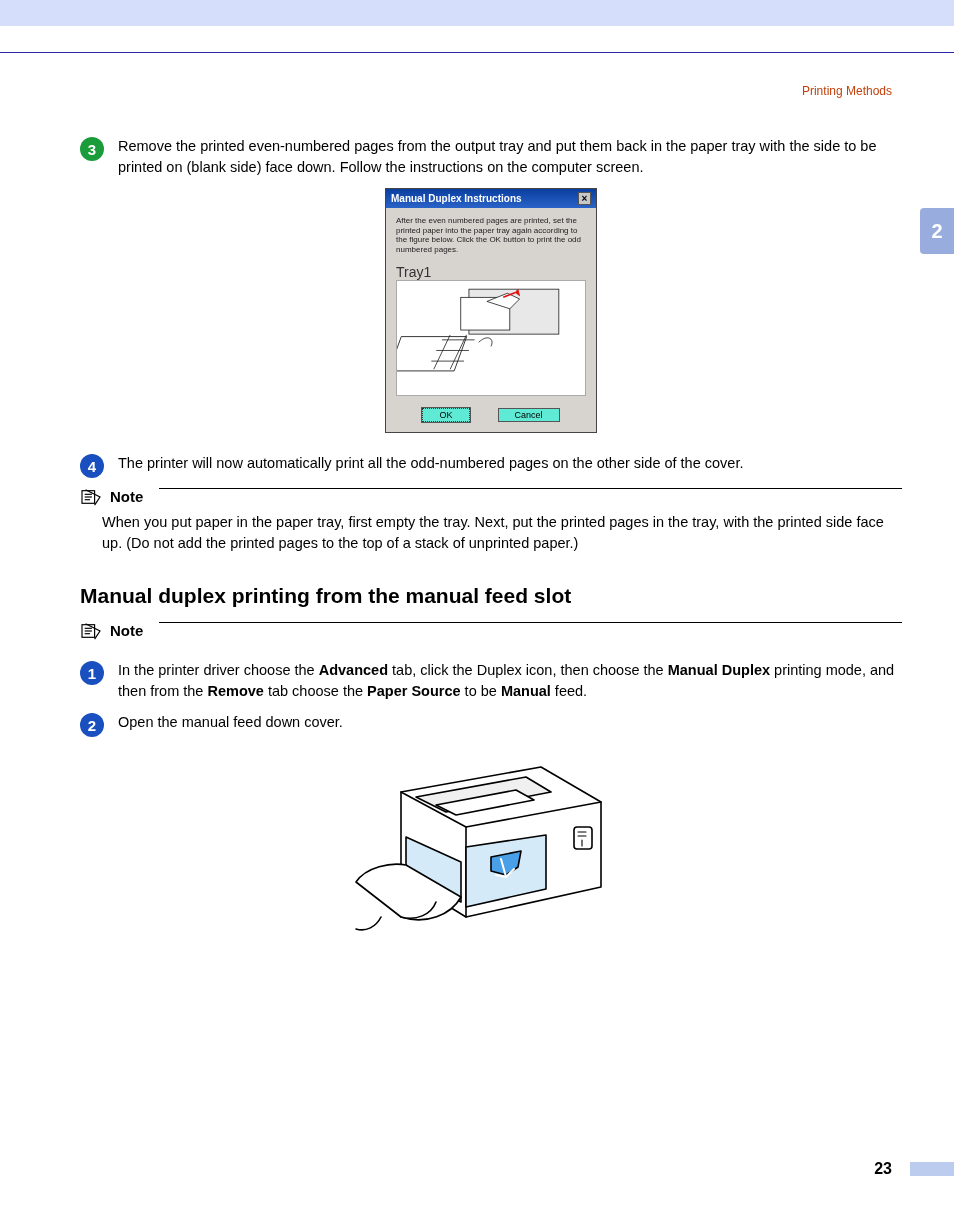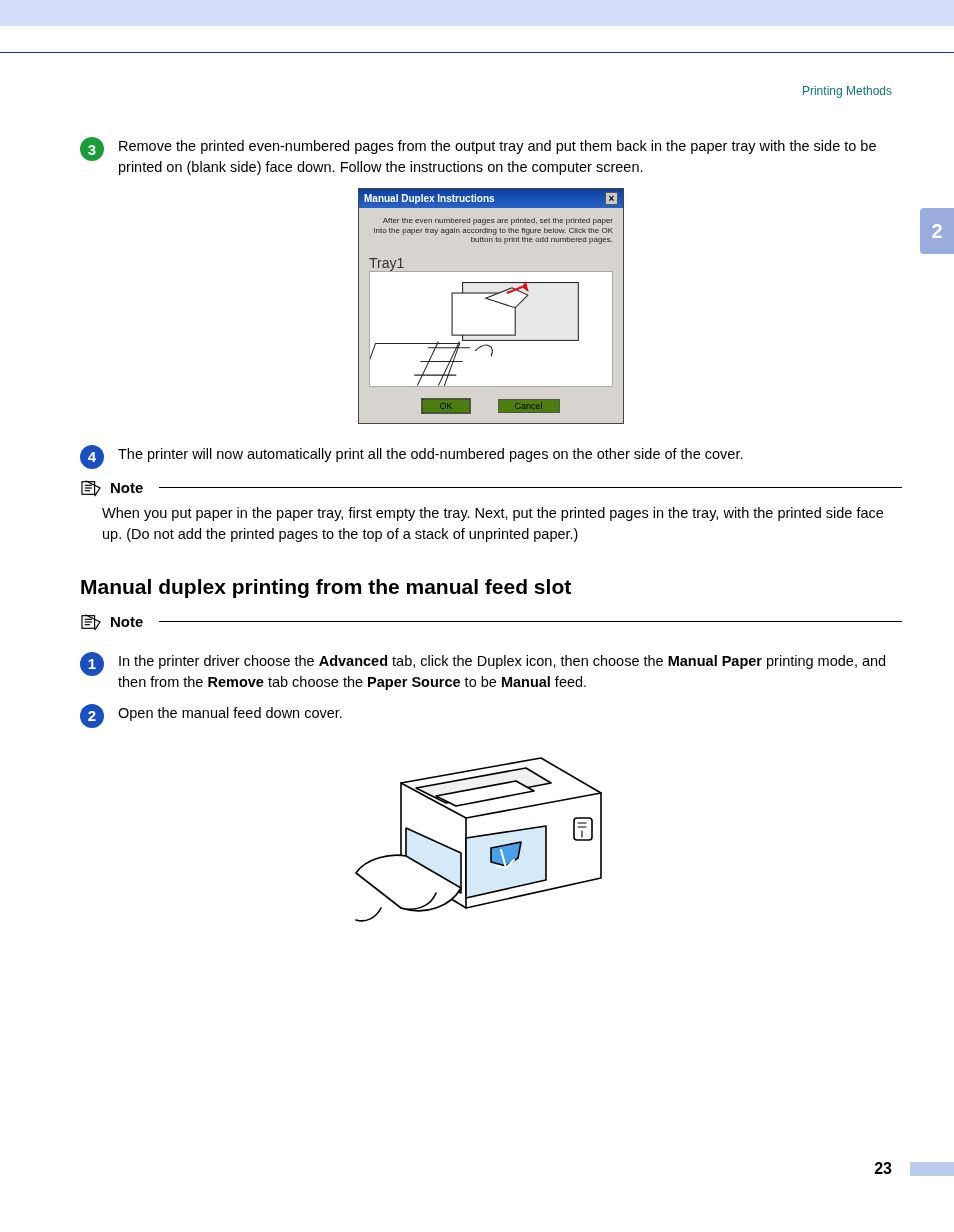--- a/index.html
+++ b/index.html
@@ -20,21 +20,21 @@
   .top-rule {
     border: none;
     border-top: 1px solid #2a2aa8;
     margin-top: 26px;
   }
   .header-label {
     position: absolute;
     top: 84px;
     right: 62px;
     font-size: 12px;
-    color: #0f766e;
+    color: #c2410c;
   }
   .side-tab {
     position: absolute;
     right: 0;
     top: 208px;
     width: 34px;
     height: 46px;
     background: #98acde;
     border-radius: 4px 0 0 4px;
     color: #fff;
@@ -65,21 +65,21 @@
     display: flex;
     align-items: center;
     justify-content: center;
     margin-top: 1px;
   }
   .b-green { background: #1a9c3a; }
   .b-blue  { background: #1a4fc0; }
   .step-text { flex: 1; line-height: 1.45; }
   .dialog-wrap { display: flex; justify-content: center; margin: 8px 0 20px; }
   .dialog {
-    width: 266px;
+    width: 212px;
     border: 1px solid #444;
     font-family: Tahoma, Arial, sans-serif;
   }
   .dialog-title {
     background: linear-gradient(#0a3fa0,#2a63c8);
     color: #fff;
     font-size: 10px;
     font-weight: bold;
     padding: 3px 5px;
     display: flex;
@@ -98,21 +98,20 @@
   }
   .dialog-body {
     background: #d7d3ce;
     padding: 8px 10px 10px;
   }
   .dialog-msg {
     font-size: 8px;
     color: #222;
     line-height: 1.2;
     margin-bottom: 10px;
-    text-align: right;
   }
   .dialog-tray {
     text-align: left;
     font-size: 14px;
     color: #333;
   }
   .dialog-illus {
     height: 116px;
     background: #fff;
     border: 1px solid #aaa;
@@ -121,29 +120,28 @@
     overflow: hidden;
   }
   .dialog-btns {
     display: flex;
     justify-content: center;
     gap: 28px;
   }
   .dialog-btn {
     font-size: 9px;
     padding: 1px 16px;
-    background: #4d7c0f;
+    background: #5eead4;
     border: 1px solid #555;
     text-align: center;
   }
   .dialog-btn.ok { border: 1px dotted #333; outline: 1px solid #555; }
   .note-block { margin: 6px 0 30px; }
   .note-head {
     display: flex;
-    align-items: center;
     gap: 8px;
   }
   .note-icon {
     width: 22px; height: 18px;
     display: flex; align-items: center; justify-content: center;
   }
   .note-icon svg { width: 22px; height: 18px; }
   .note-label { font-weight: bold; font-size: 15px; }
   .note-rule {
     flex: 1;
@@ -273,21 +271,21 @@
           </svg>
       </span>
       <span class="note-label">Note</span>
       <span class="note-rule"></span>
     </div>
   </div>
 
   <div class="step">
     <div class="bullet b-blue">1</div>
     <div class="step-text">
-      <span>In the printer driver choose the </span><b>Advanced</b><span> tab, click the Duplex icon, then choose the </span><b>Manual Paper</b><span> printing mode, and then from the </span><b>Remove</b><span> tab choose the </span><b>Paper Source</b><span> to be </span><b>Manual</b><span> feed.</span>
+      <span>In the printer driver choose the </span><b>Advanced</b><span> tab, click the Duplex icon, then choose the </span><b>Manual Duplex</b><span> printing mode, and then from the </span><b>Remove</b><span> tab choose the </span><b>Paper Source</b><span> to be </span><b>Manual</b><span> feed.</span>
     </div>
   </div>
 
   <div class="step">
     <div class="bullet b-blue">2</div>
     <div class="step-text">Open the manual feed down cover.</div>
   </div>
 
   <div class="printer-wrap">
     <svg viewBox="0 0 290 200">

